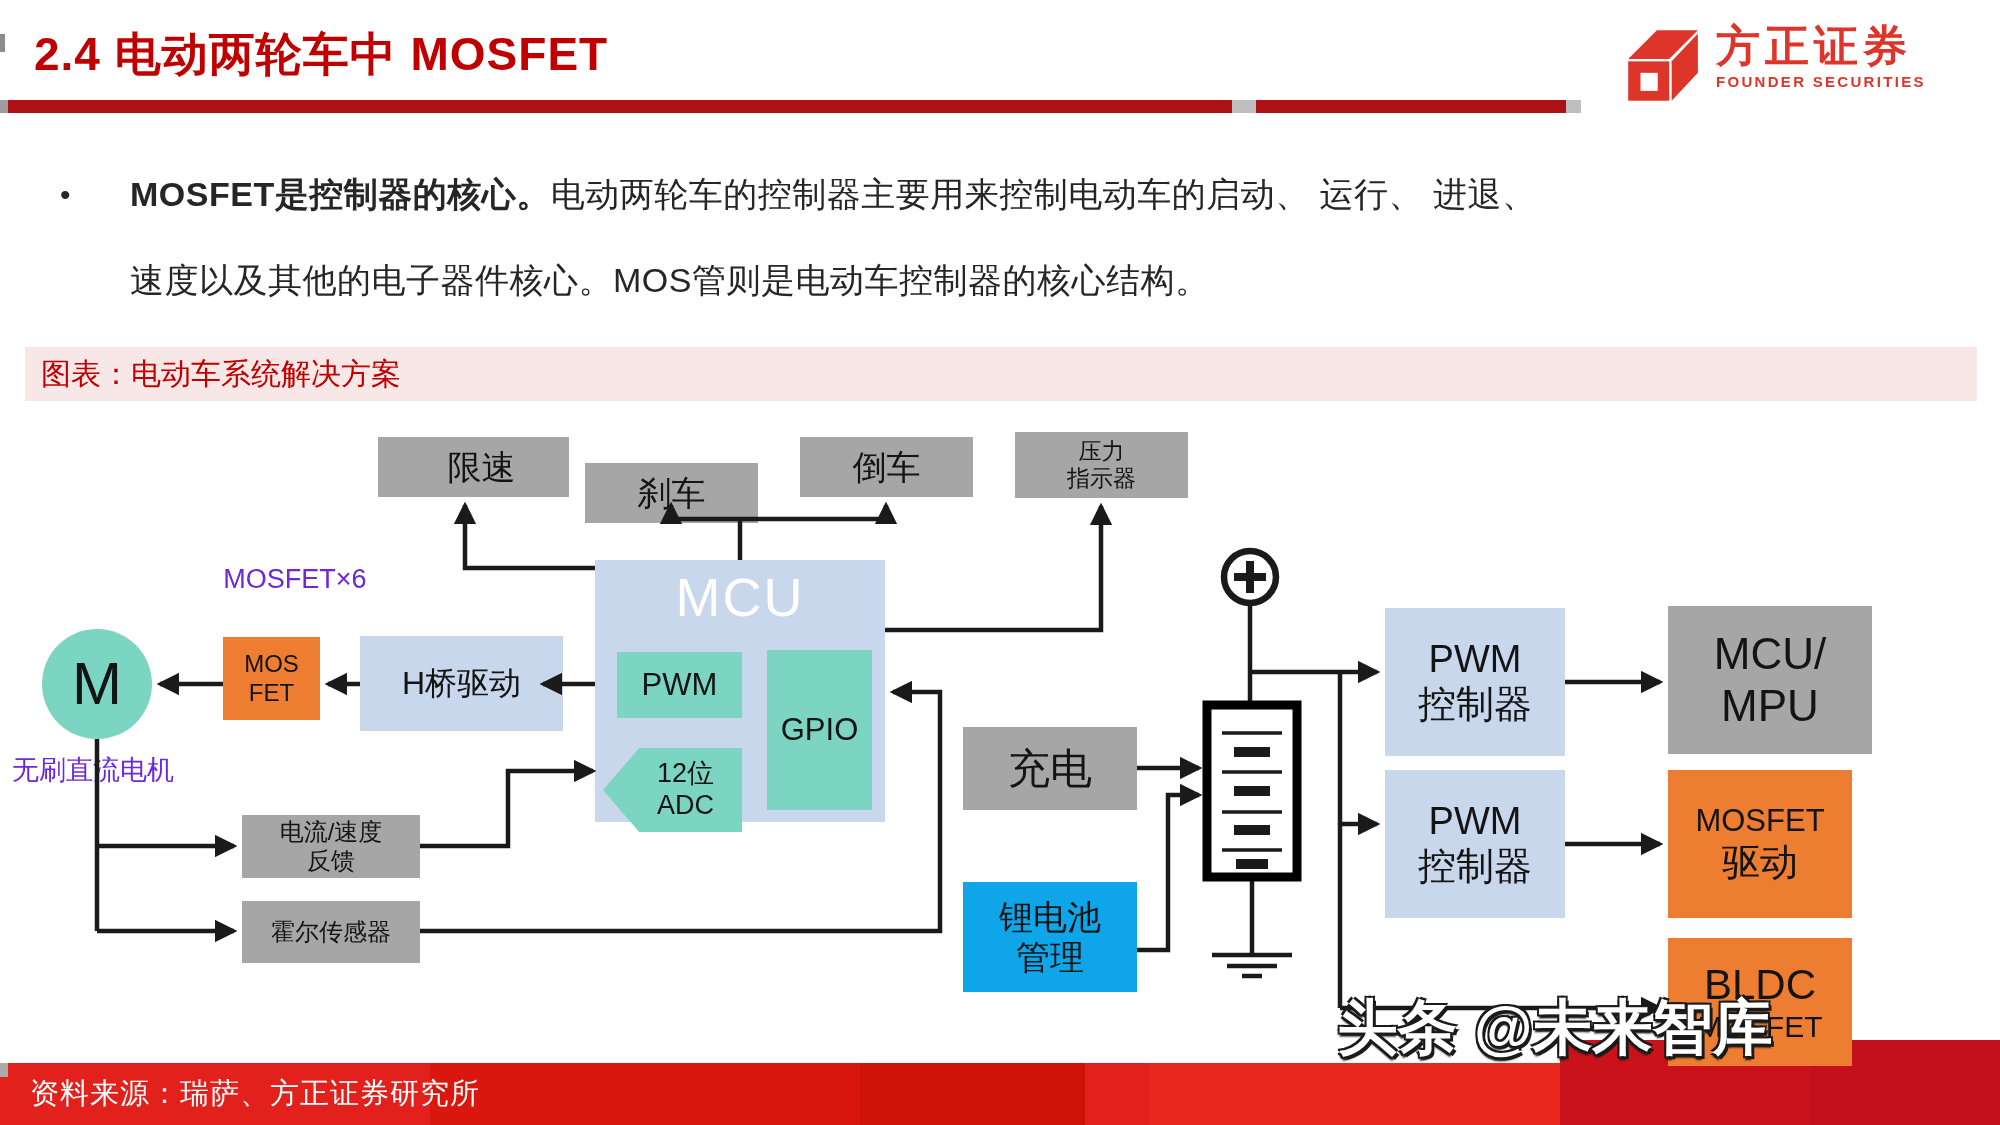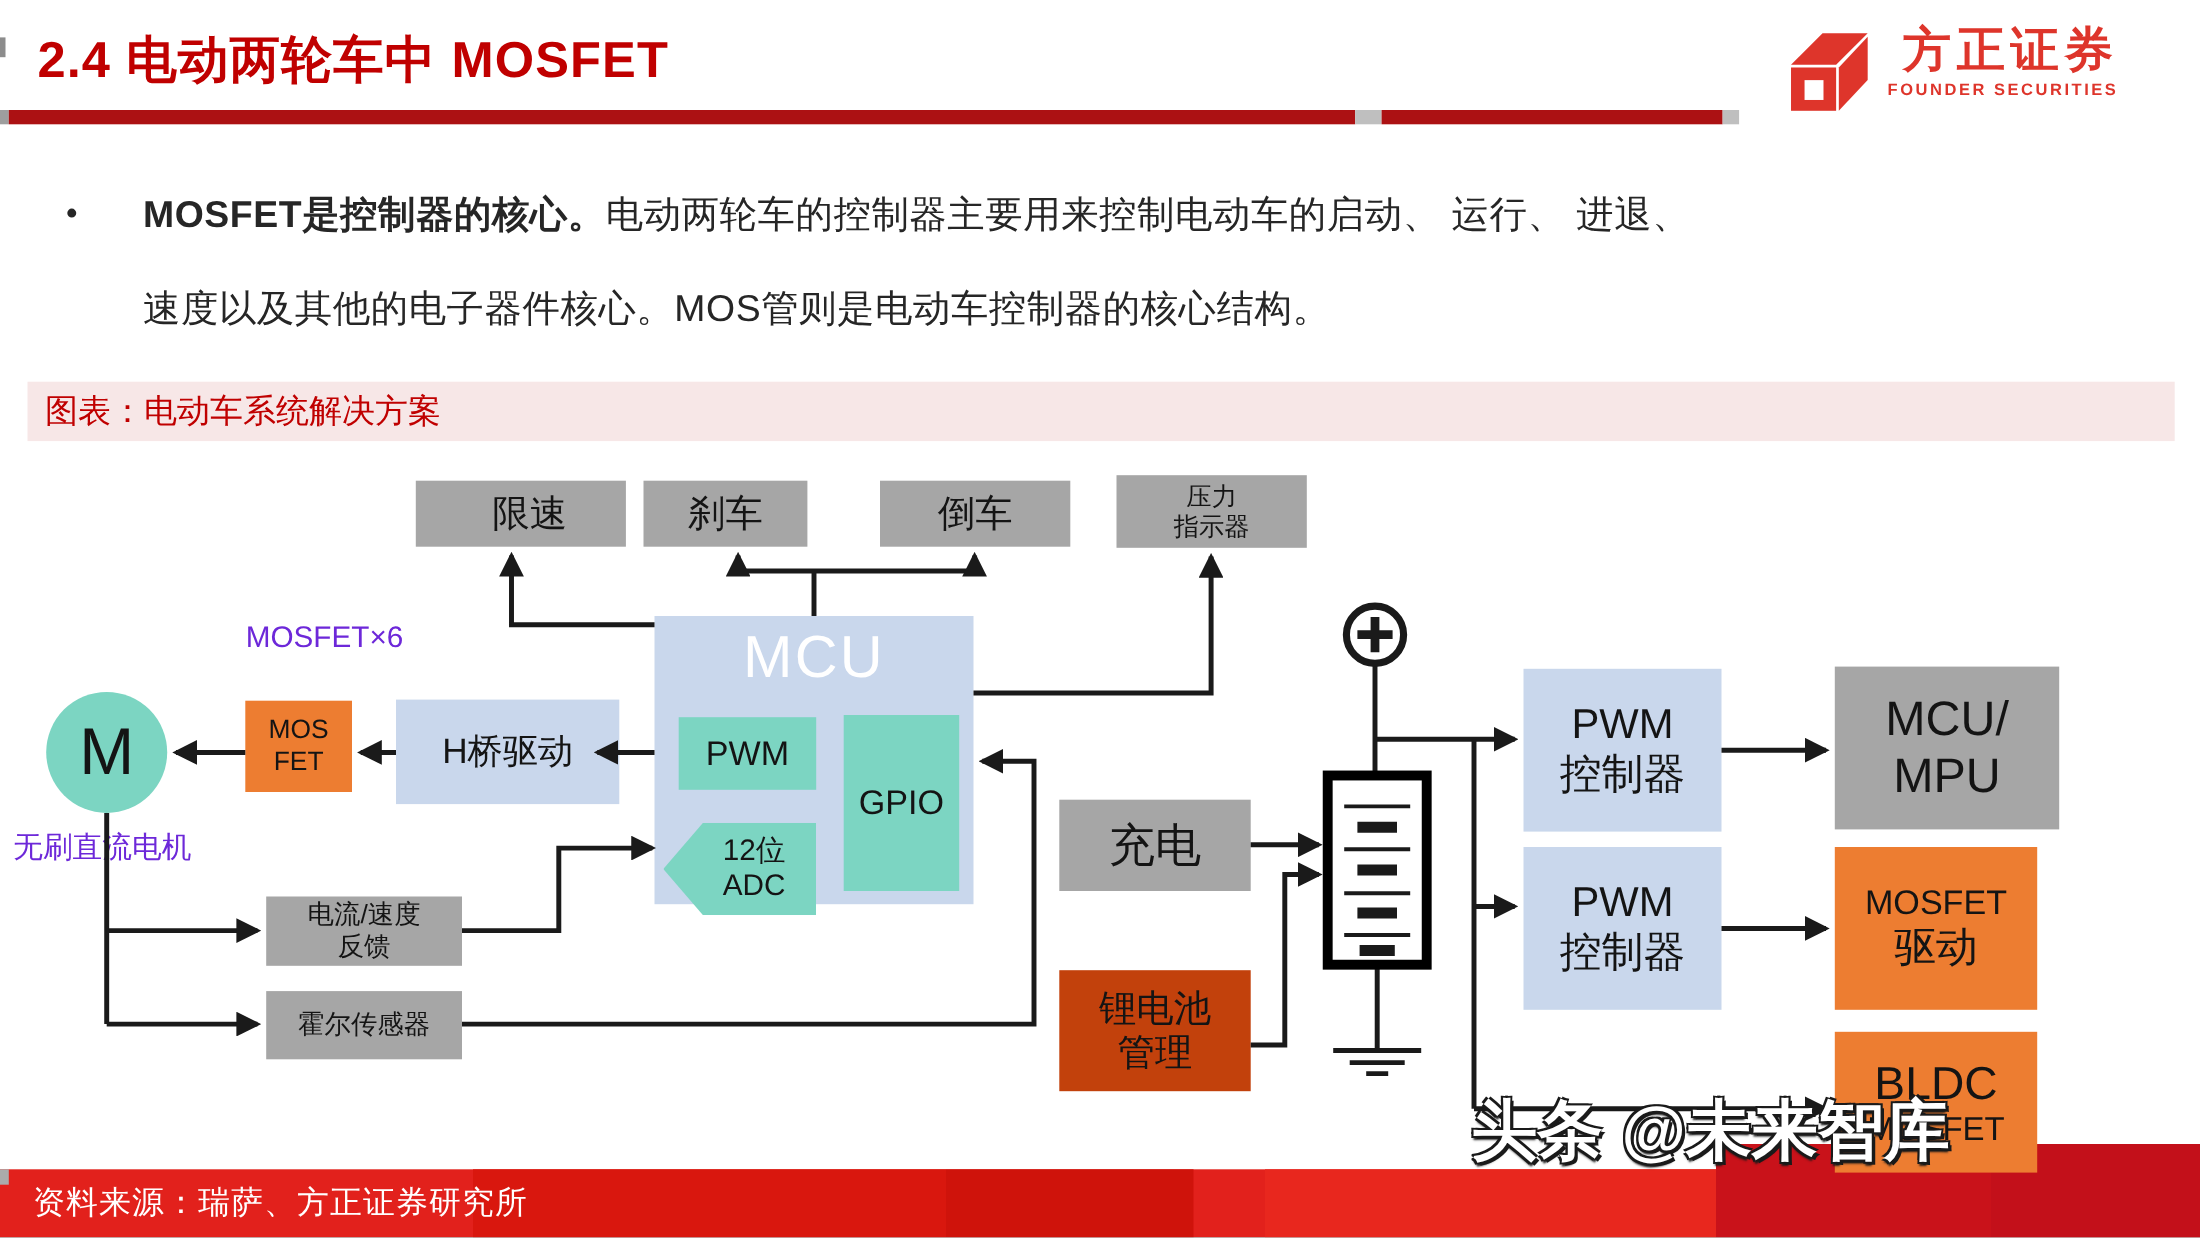--- a/index.html
+++ b/index.html
@@ -1,20 +1,20 @@
 <!DOCTYPE html>
 <html><head>
 <meta charset="utf-8">
 <style>
   html,body{margin:0;padding:0;background:#888;}
   .slide{
     position:relative;width:2000px;height:1125px;background:#ffffff;overflow:hidden;
     font-family:"Liberation Sans","DejaVu Sans",sans-serif;color:#111;
   }
-  .abs{position:absolute;text-align:right;}
+  .abs{position:absolute;}
   
   .title{left:34px;top:24px;font-size:46px;font-weight:700;color:#C00000;letter-spacing:1px;}
   .bar-seg{top:100px;height:13px;}
   .deco-corner{left:0;top:34px;width:5px;height:18px;background:#8c8c8c;}
   .logo-wrap{left:1620px;top:22px;width:370px;height:86px;display:flex;align-items:flex-start;}
   .logo-text{margin-left:14px;display:flex;flex-direction:column;}
   .logo-cn{font-size:44px;font-weight:700;color:#DE352B;letter-spacing:5px;line-height:1.1;}
   .logo-en{font-size:15px;font-weight:700;color:#DE352B;letter-spacing:2.3px;margin-top:3px;}
   
   .bullet-dot{left:60px;top:178px;font-size:30px;color:#262626;}
@@ -22,21 +22,21 @@
   .intro-line b{font-weight:700;}
   .line1{left:130px;top:172px;}
   .line2{left:130px;top:258px;}
   
   .banner{left:25px;top:347px;width:1952px;height:54px;background:#F7E7E7;display:flex;align-items:center;}
   .banner span{margin-left:16px;font-size:30px;color:#C00000;font-weight:500;}
   
   .box{position:absolute;display:flex;flex-direction:column;align-items:center;justify-content:center;text-align:center;line-height:1.18;z-index:10;}
   .gray{background:#A6A6A6;color:#141414;}
   .blue{background:#C9D7EC;color:#141414;}
-  .blue2{background:#c2410c;color:#141414;}
+  .blue2{background:#0ea5e9;color:#141414;}
   .teal{background:#7CD5C2;color:#141414;}
   .orange{background:#ED7D31;color:#141414;}
   .label{position:absolute;color:#6d28d9;z-index:10;}
   .mcu-title{position:absolute;top:6px;left:0;width:100%;text-align:center;color:#ffffff;font-size:54px;font-weight:400;letter-spacing:2px;}
   .adc{clip-path:polygon(0% 50%,26% 0%,100% 0%,100% 100%,26% 100%);padding-left:26px;box-sizing:border-box;}
   .mcircle{border-radius:50%;}
   
   .wires{position:absolute;left:0;top:0;z-index:20;pointer-events:none;}
   
   .foot-seg{z-index:5;}
@@ -76,21 +76,21 @@
   <div class="abs intro-line line1"><b>MOSFET是控制器的核心。</b><span>电动两轮车的控制器主要用来控制电动车的启动、 运行、 进退、</span></div>
   <div class="abs intro-line line2">速度以及其他的电子器件核心。MOS管则是电动车控制器的核心结构。</div>
 
   <div class="abs banner">
     <span>图表：电动车系统解决方案</span>
   </div>
 
   <div class="box gray" style="left:378px;top:437px;width:175px;height:60px;font-size:34px;padding-left:16px;">
       <span>限速</span>
     </div>
-  <div class="box gray" style="left:585px;top:437px;width:149px;height:60px;font-size:34px;">
+  <div class="box gray" style="left:585px;top:463px;width:173px;height:60px;font-size:34px;">
       <span>刹车</span>
     </div>
   <div class="box gray" style="left:800px;top:437px;width:173px;height:60px;font-size:34px;">
       <span>倒车</span>
     </div>
   <div class="box gray" style="left:1015px;top:432px;width:173px;height:66px;font-size:23px;">
     <span>压力</span>
     <span>指示器</span>
   </div>
 

